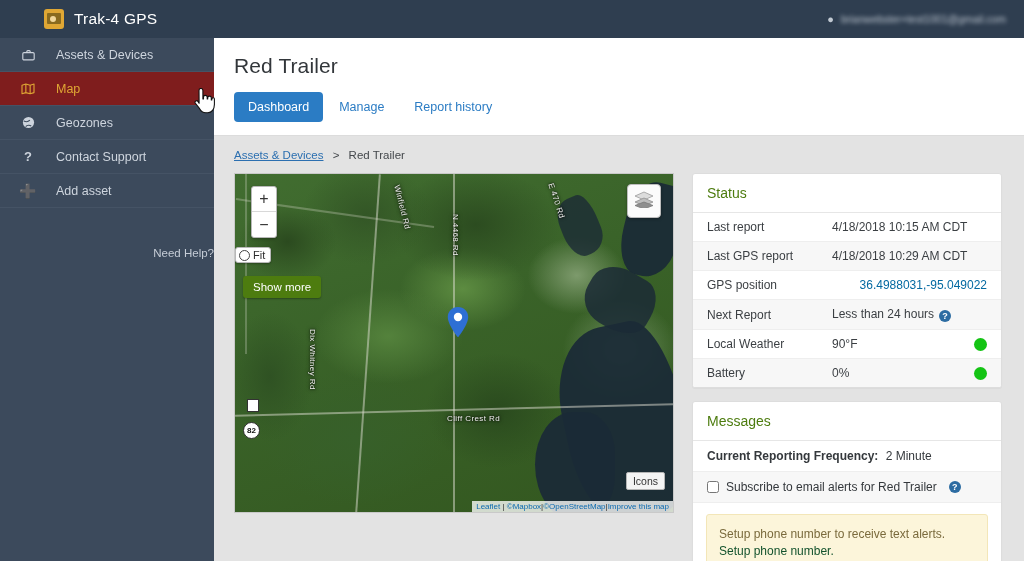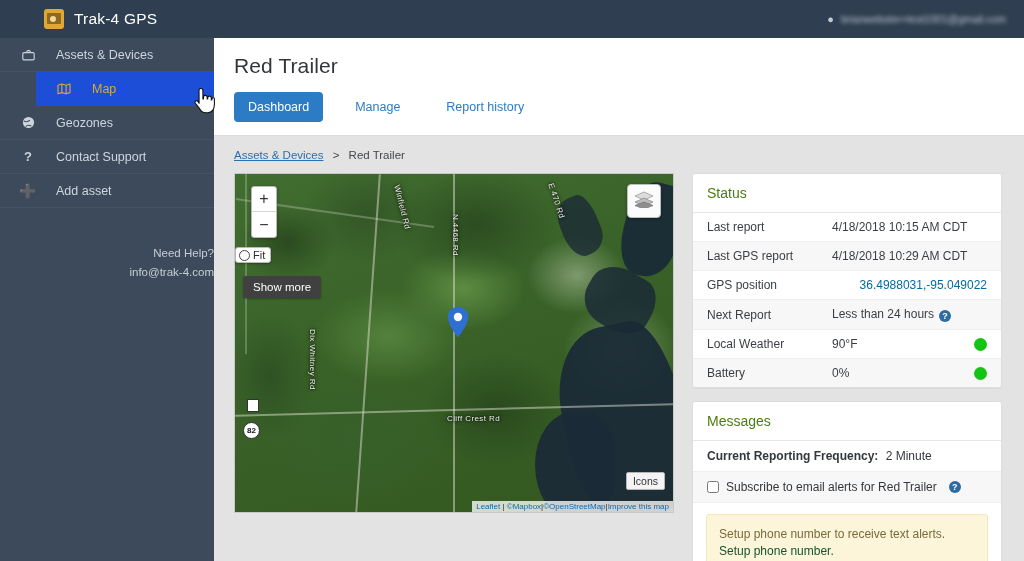--- a/index.html
+++ b/index.html
@@ -48,36 +48,36 @@
     position: relative; z-index: 20;
   }
   .nav-item {
     height: 34px; display: flex; align-items: center; color: #ced5de; font-size: 12.5px;
     border-bottom: 1px solid #455365; cursor: pointer; position: relative;
   }
   .nav-item .nav-ico {
     width: 56px; flex: 0 0 56px; text-align: center; font-size: 12px; color: #cdd4dd;
     display: flex; align-items: center; justify-content: center;
   }
-  .nav-item.active { background: #1d4ed8; margin-left: 36px; }
+  .nav-item.active { background: #7f1d1d; }
   .nav-item.active, .nav-item.active .nav-ico { color: #e0a734; }
   .nav-item .nav-label { white-space: nowrap; }
 
   .need-help {
     margin-top: 36px; text-align: right; color: #c6cdd7; font-size: 11.5px; line-height: 1.65;
   }
   .sidebar-fill { flex: 1 1 auto; }
 
   
   .main { flex: 1 1 auto; display: flex; flex-direction: column; background: #e3e3e3; min-width: 0; }
 
   .page-head { background: #ffffff; padding: 16px 0 0 20px; flex: 0 0 auto; }
   .page-title { font-size: 21px; color: #32363a; font-weight: normal; letter-spacing: .1px; }
 
-  .tabs { display: flex; align-items: center; gap: 18px; padding: 14px 0 13px 20px; background: #ffffff;
+  .tabs { display: flex; align-items: center; gap: 2px; padding: 14px 0 13px 20px; background: #ffffff;
           border-bottom: 1px solid #dcdcdc; }
   .tab { font-size: 12.5px; padding: 8px 14px; border-radius: 4px; cursor: pointer; color: #2b7cc4; }
   .tab.active { background: #2b7cc4; color: #ffffff; }
 
   .breadcrumb { padding: 13px 0 12px 20px; font-size: 11.5px; color: #44484c; flex: 0 0 auto; }
   .breadcrumb a { color: #2b6fb0; text-decoration: underline; }
   .breadcrumb .sep { margin: 0 6px; color: #44484c; }
 
   .content { flex: 1 1 auto; display: flex; gap: 0; padding: 0 22px 0 20px; min-height: 0; }
 
@@ -153,21 +153,21 @@
     position: absolute; left: 0px; top: 73px; display: flex; align-items: center; gap: 3px;
     background: #ffffff; border: 1px solid #b9b9b9; border-radius: 3px; padding: 1px 5px 1px 3px;
     box-shadow: 0 1px 2px rgba(0,0,0,.3); cursor: pointer;
   }
   .fit-ctrl .fit-ico {
     width: 11px; height: 11px; border: 1.5px solid #444; border-radius: 50%; position: relative;
   }
   .fit-ctrl .fit-label { font-size: 11px; color: #2d2d2d; }
 
   .show-more {
-    position: absolute; left: 8px; top: 102px; background: #404040; color: #fff;
+    position: absolute; left: 8px; top: 102px; background: #4d7c0f; color: #fff;
     font-size: 11.5px; padding: 5px 10px; border-radius: 3px; cursor: pointer;
     box-shadow: 0 1px 2px rgba(0,0,0,.3);
   }
 
   .layers-ctrl {
     position: absolute; right: 12px; top: 10px; width: 34px; height: 34px;
     background: #fbfbfb; border: 1px solid #bdbdbd; border-radius: 4px;
     display: flex; align-items: center; justify-content: center; cursor: pointer;
     box-shadow: 0 1px 3px rgba(0,0,0,.35);
   }
@@ -283,21 +283,20 @@
         <span class="nav-label">Contact Support</span>
       </div>
 
       <div class="nav-item">
         <span class="nav-ico" style="font-weight:bold;font-size:14px;">➕</span>
         <span class="nav-label">Add asset</span>
       </div>
 
       <div class="need-help">
         <div>Need Help?</div>
-        <div>info@trak-4.com</div>
       </div>
       <div class="sidebar-fill"></div>
     </div>
 
     <div class="main">
 
       <div class="page-head">
         <div class="page-title">Red Trailer</div>
       </div>
 

